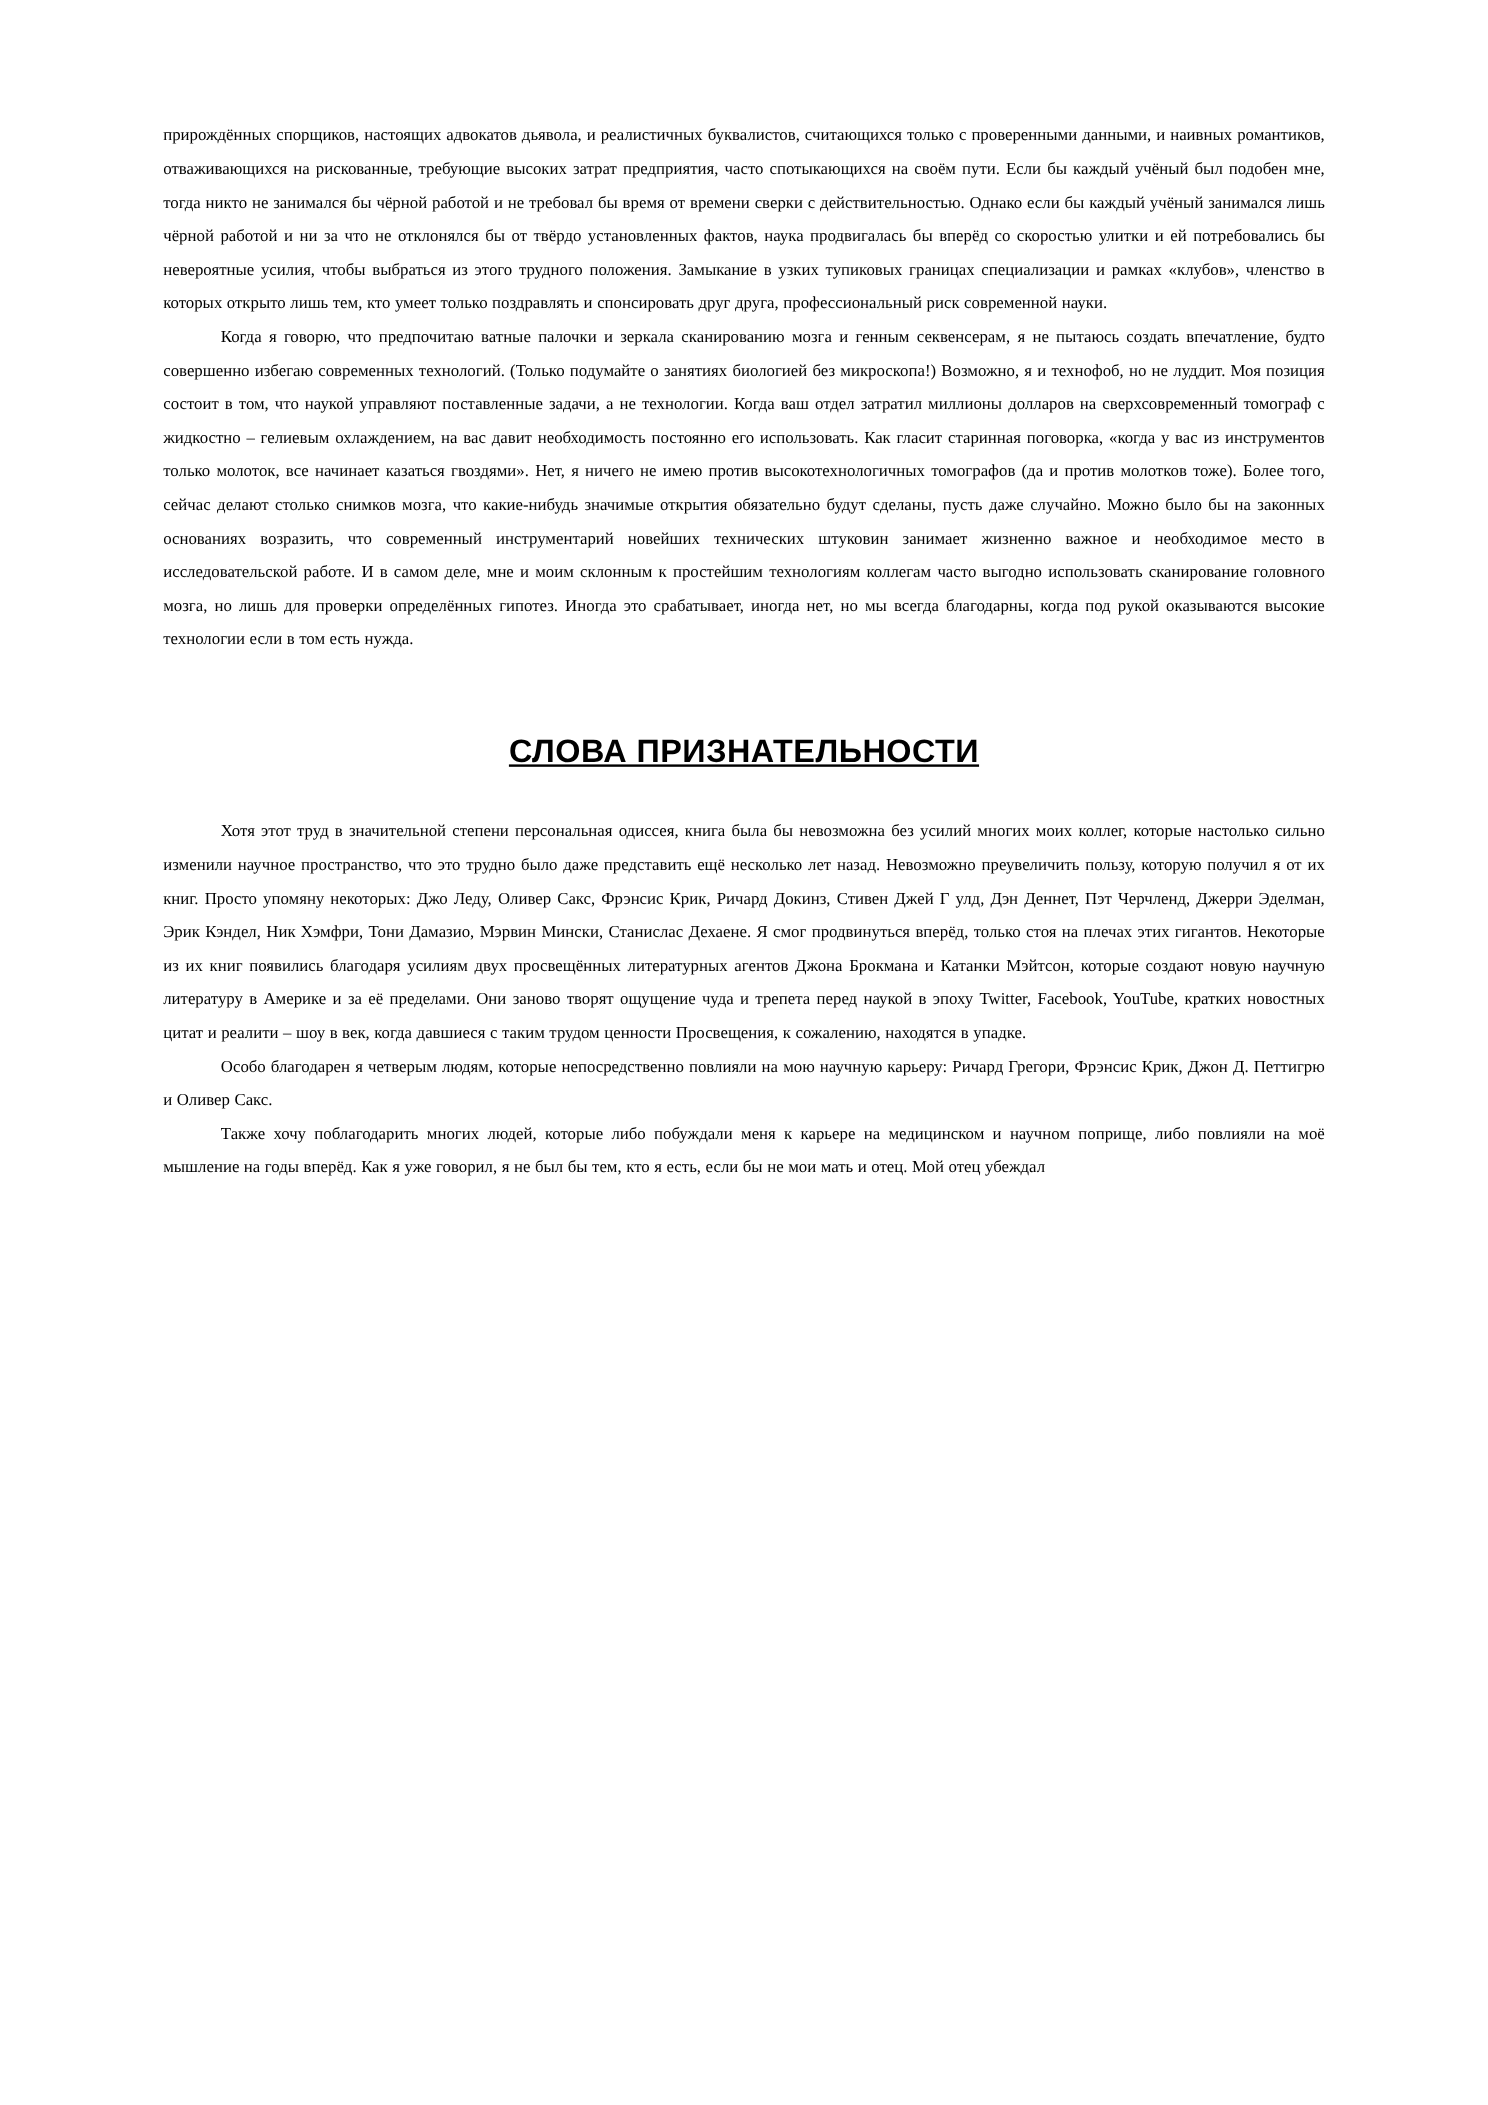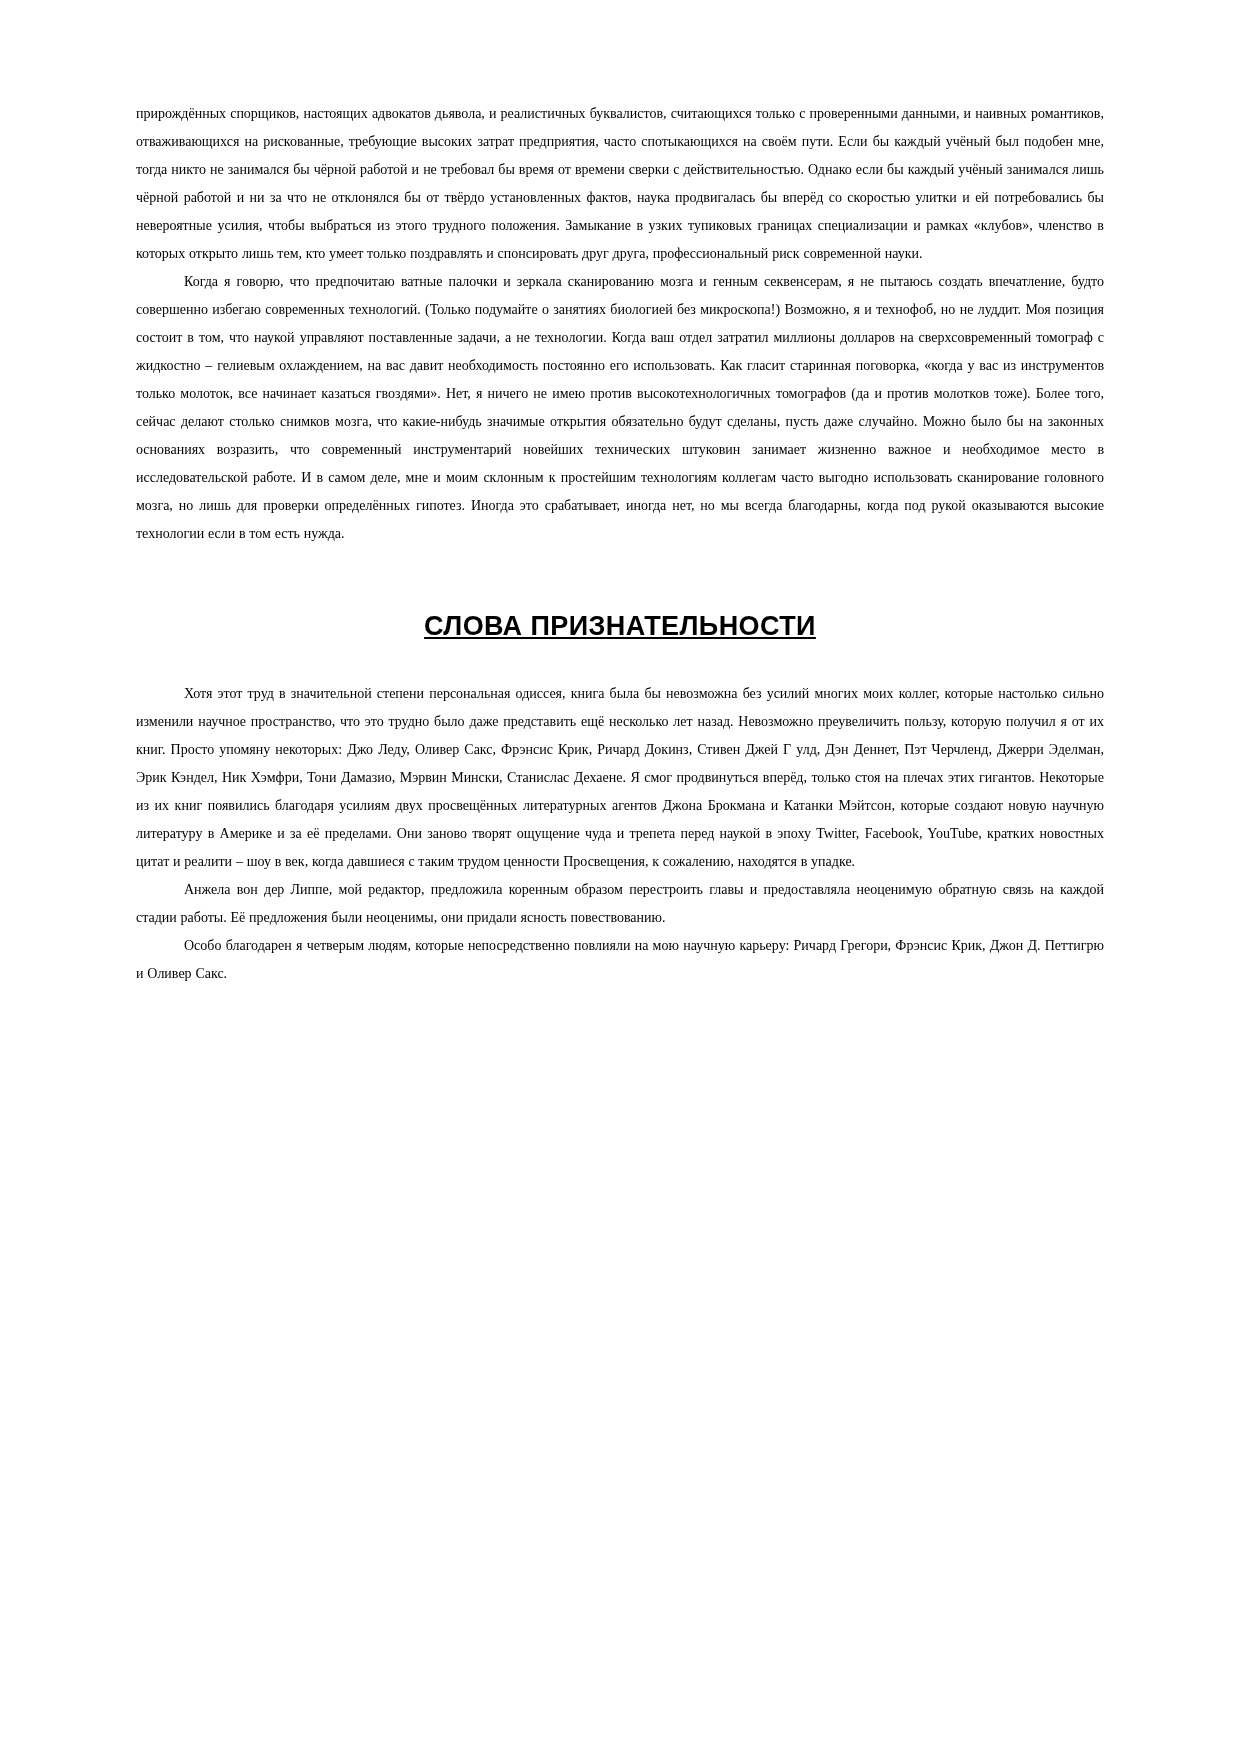--- a/index.html
+++ b/index.html
@@ -78,19 +78,19 @@
     <p class="body-par indent">Когда я говорю, что предпочитаю ватные палочки и зеркала сканированию мозга и генным секвенсерам, я не пытаюсь создать впечатление, будто совершенно избегаю современных технологий. (Только подумайте о занятиях биологией без микроскопа!) Возможно, я и технофоб, но не луддит. Моя позиция состоит в том, что наукой управляют поставленные задачи, а не технологии. Когда ваш отдел затратил миллионы долларов на сверхсовременный томограф с жидкостно – гелиевым охлаждением, на вас давит необходимость постоянно его использовать. Как гласит старинная поговорка, «когда у вас из инструментов только молоток, все начинает казаться гвоздями». Нет, я ничего не имею против высокотехнологичных томографов (да и против молотков тоже). Более того, сейчас делают столько снимков мозга, что какие-нибудь значимые открытия обязательно будут сделаны, пусть даже случайно. Можно было бы на законных основаниях возразить, что современный инструментарий новейших технических штуковин занимает жизненно важное и необходимое место в исследовательской работе. И в самом деле, мне и моим склонным к простейшим технологиям коллегам часто выгодно использовать сканирование головного мозга, но лишь для проверки определённых гипотез. Иногда это срабатывает, иногда нет, но мы всегда благодарны, когда под рукой оказываются высокие технологии если в том есть нужда.</p>
 
     <div class="gap-before-heading"></div>
 
     <h1 class="section-heading">СЛОВА ПРИЗНАТЕЛЬНОСТИ</h1>
 
     <div class="gap-after-heading"></div>
 
     <p class="body-par indent">Хотя этот труд в значительной степени персональная одиссея, книга была бы невозможна без усилий многих моих коллег, которые настолько сильно изменили научное пространство, что это трудно было даже представить ещё несколько лет назад. Невозможно преувеличить пользу, которую получил я от их книг. Просто упомяну некоторых: Джо Леду, Оливер Сакс, Фрэнсис Крик, Ричард Докинз, Стивен Джей Г улд, Дэн Деннет, Пэт Черчленд, Джерри Эделман, Эрик Кэндел, Ник Хэмфри, Тони Дамазио, Мэрвин Мински, Станислас Дехаене. Я смог продвинуться вперёд, только стоя на плечах этих гигантов. Некоторые из их книг появились благодаря усилиям двух просвещённых литературных агентов Джона Брокмана и Катанки Мэйтсон, которые создают новую научную литературу в Америке и за её пределами. Они заново творят ощущение чуда и трепета перед наукой в эпоху Twitter, Facebook, YouTube, кратких новостных цитат и реалити – шоу в век, когда давшиеся с таким трудом ценности Просвещения, к сожалению, находятся в упадке.</p>
 
-    <p class="body-par indent">Анжела вон дер Липпе, мой редактор, предложила коренным образом перестроить главы и предоставляла неоценимую обратную связь на каждой стадии работы. Её предложения были неоценимы, они придали ясность повествованию.</p>
 
     <p class="body-par indent">Особо благодарен я четверым людям, которые непосредственно повлияли на мою научную карьеру: Ричард Грегори, Фрэнсис Крик, Джон Д. Петтигрю и Оливер Сакс.</p>
 
+    <p class="body-par indent">Также хочу поблагодарить многих людей, которые либо побуждали меня к карьере на медицинском и научном поприще, либо повлияли на моё мышление на годы вперёд. Как я уже говорил, я не был бы тем, кто я есть, если бы не мои мать и отец. Мой отец убеждал</p>
 
   </div>
 </div>
 
 </body></html>

